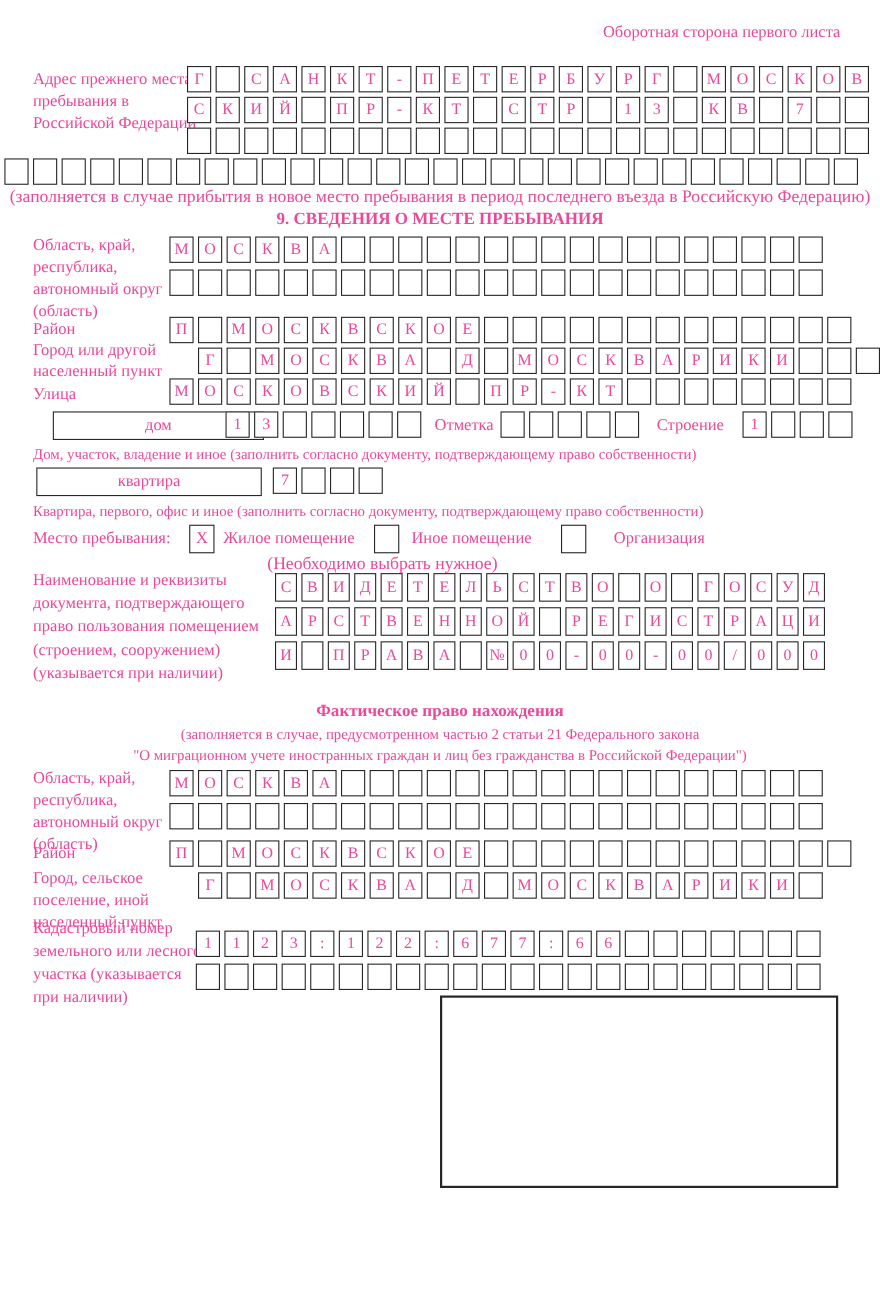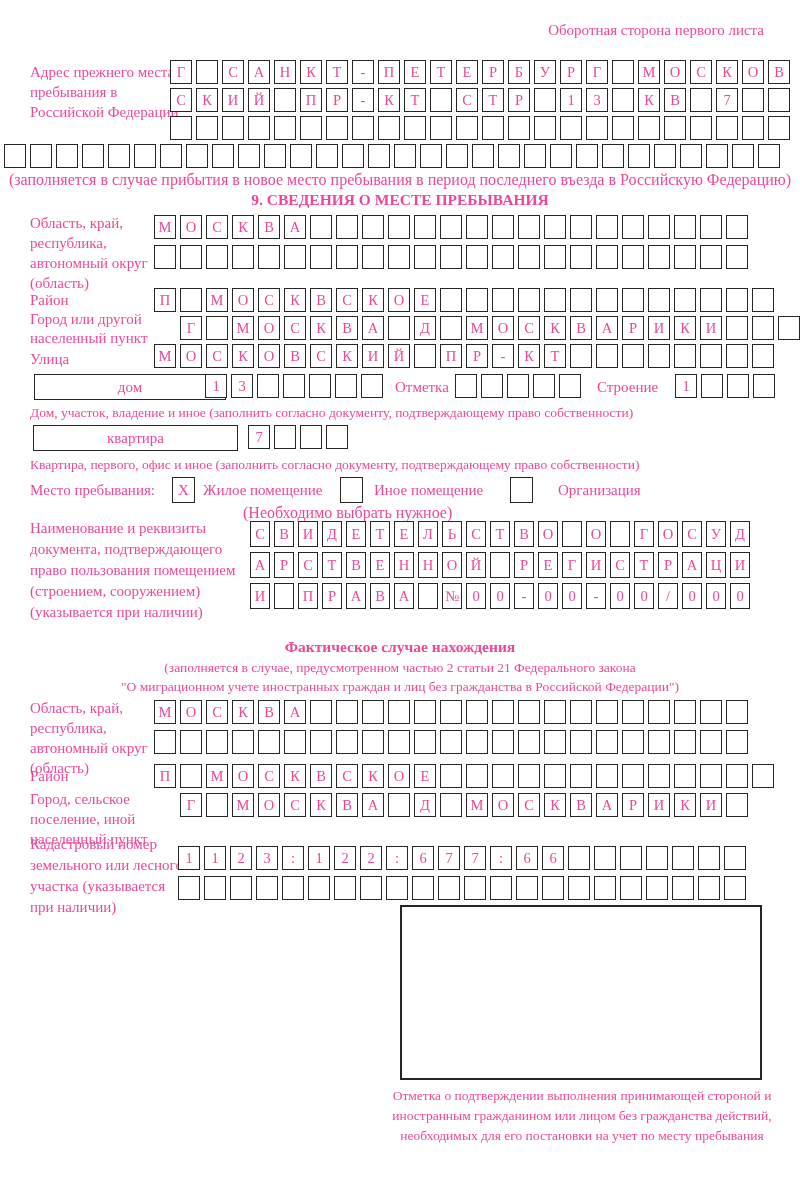--- a/index.html
+++ b/index.html
@@ -282,21 +282,21 @@
       <span class="cell"></span>
       <span class="cell"></span>
       <span class="cell"></span>
       <span class="cell"></span>
       <span class="cell"></span>
       <span class="cell"></span>
       <span class="cell"></span>
       <span class="cell"></span>
     </div>
 
-  <div class="longbox" style="left:34px;top:374px;width:192px">дом</div>
+  <div class="longbox" style="left:48px;top:374px;width:192px">дом</div>
   <div class="cells" style="left:205px;top:374px">
       <span class="cell">1</span>
       <span class="cell">3</span>
       <span class="cell"></span>
       <span class="cell"></span>
       <span class="cell"></span>
       <span class="cell"></span>
       <span class="cell"></span>
     </div>
   <div class="inline-lbl" style="left:395px;top:374px">Отметка</div>
@@ -398,21 +398,21 @@
       <span class="cell">0</span>
       <span class="cell">-</span>
       <span class="cell">0</span>
       <span class="cell">0</span>
       <span class="cell">/</span>
       <span class="cell">0</span>
       <span class="cell">0</span>
       <span class="cell">0</span>
     </div>
 
-  <div class="title center" style="top:638px">Фактическое случае нахождения</div>
+  <div class="title center" style="top:638px">Фактическое право нахождения</div>
   <div class="note center" style="top:660px;font-size:13.5px">(заполняется в случае, предусмотренном частью 2 статьи 21 Федерального закона</div>
   <div class="note center" style="top:679px;font-size:13.5px">"О миграционном учете иностранных граждан и лиц без гражданства в Российской Федерации")</div>
 
   <div class="lbl" style="left:30px;top:698px;width:130px">Область, край, республика, автономный округ (область)</div>
   <div class="cells" style="left:154px;top:700px">
       <span class="cell">М</span>
       <span class="cell">О</span>
       <span class="cell">С</span>
       <span class="cell">К</span>
       <span class="cell">В</span>
@@ -559,15 +559,14 @@
       <span class="cell"></span>
       <span class="cell"></span>
       <span class="cell"></span>
       <span class="cell"></span>
       <span class="cell"></span>
       <span class="cell"></span>
       <span class="cell"></span>
     </div>
 
   <div class="stampbox"></div>
-  <div class="stampcap">Отметка о подтверждении выполнения принимающей стороной и иностранным гражданином или лицом без гражданства действий, необходимых для его постановки на учет по месту пребывания</div>
 
 </div>
 
 </body></html>

